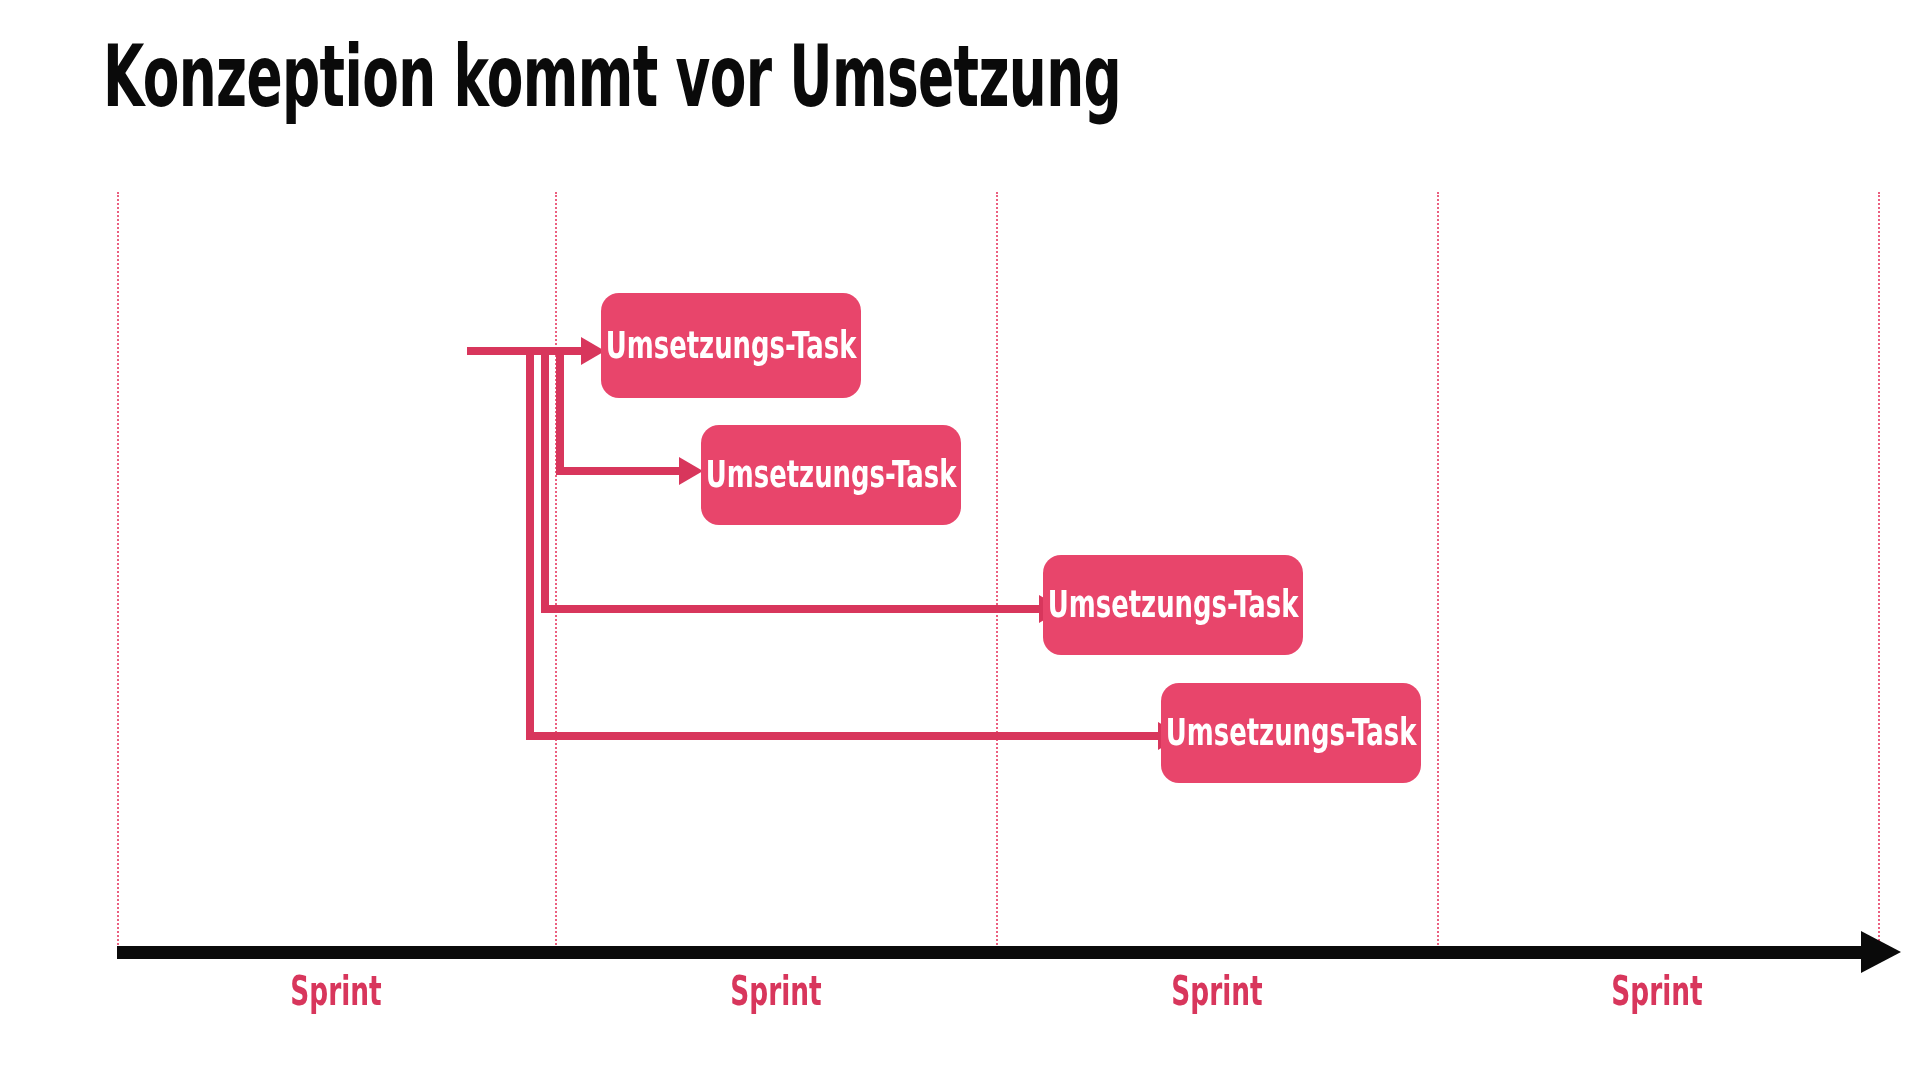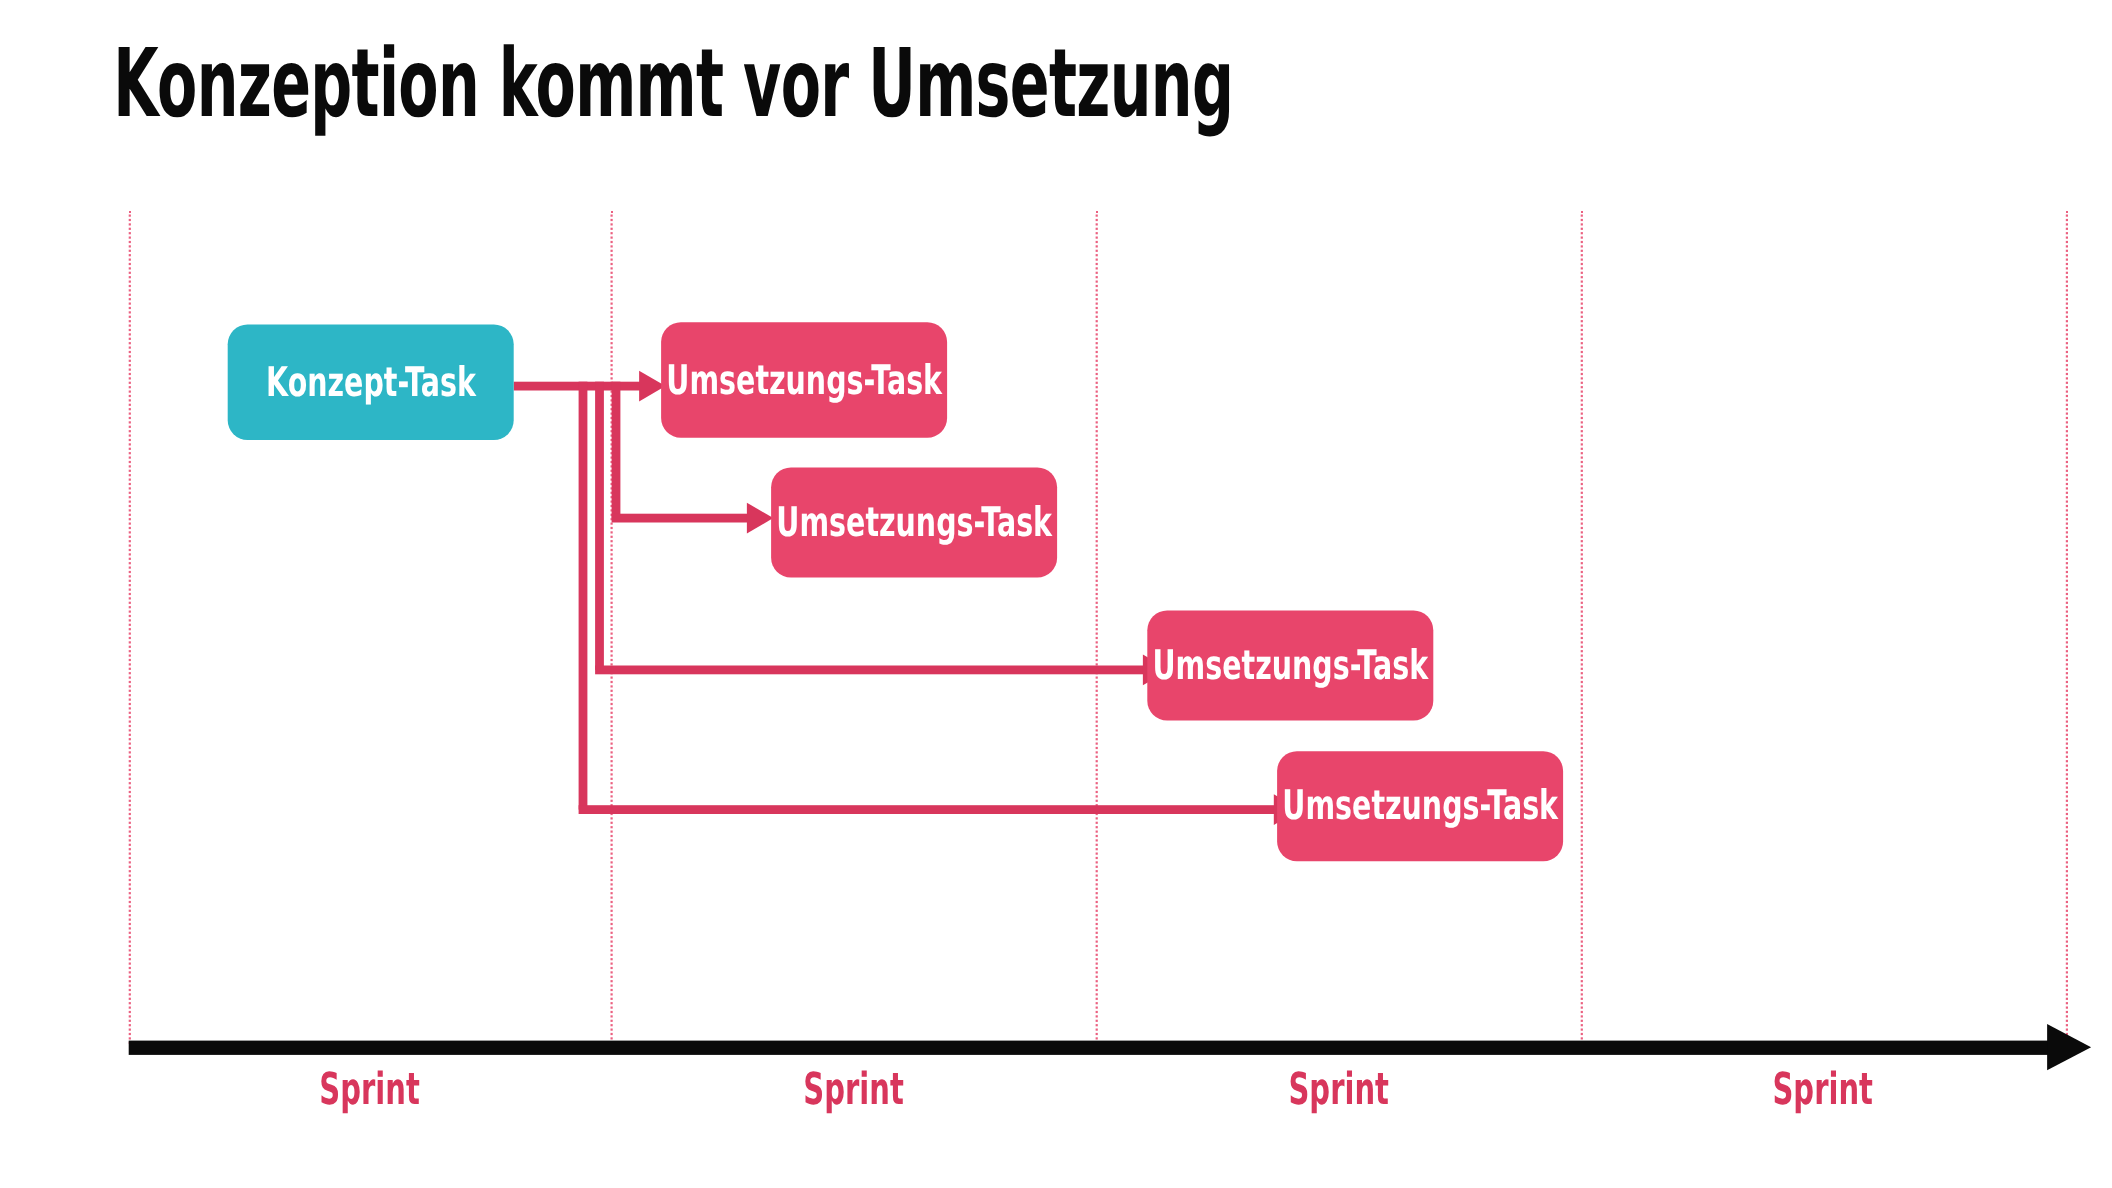--- a/index.html
+++ b/index.html
@@ -152,23 +152,20 @@
     <div class="conn-arrowhead" style="left:636px; top:457px;"></div>
 
     <div class="conn-v" style="left:498px; top:347px; height:262px;"></div>
     <div class="conn-h" style="left:498px; top:605px; width:503px;"></div>
     <div class="conn-arrowhead" style="left:996px; top:595px;"></div>
 
     <div class="conn-v" style="left:483px; top:347px; height:389px;"></div>
     <div class="conn-h" style="left:483px; top:732px; width:637px;"></div>
     <div class="conn-arrowhead" style="left:1115px; top:722px;"></div>
 
-    <div class="task-box task-concept" style="left:164px; top:295px; width:260px; height:105px;">
-      <span class="task-label">Konzept-Task</span>
-    </div>
 
     <div class="task-box task-impl" style="left:558px; top:293px; width:260px; height:105px;">
       <span class="task-label">Umsetzungs-Task</span>
     </div>
 
     <div class="task-box task-impl" style="left:658px; top:425px; width:260px; height:100px;">
       <span class="task-label">Umsetzungs-Task</span>
     </div>
 
     <div class="task-box task-impl" style="left:1000px; top:555px; width:260px; height:100px;">

